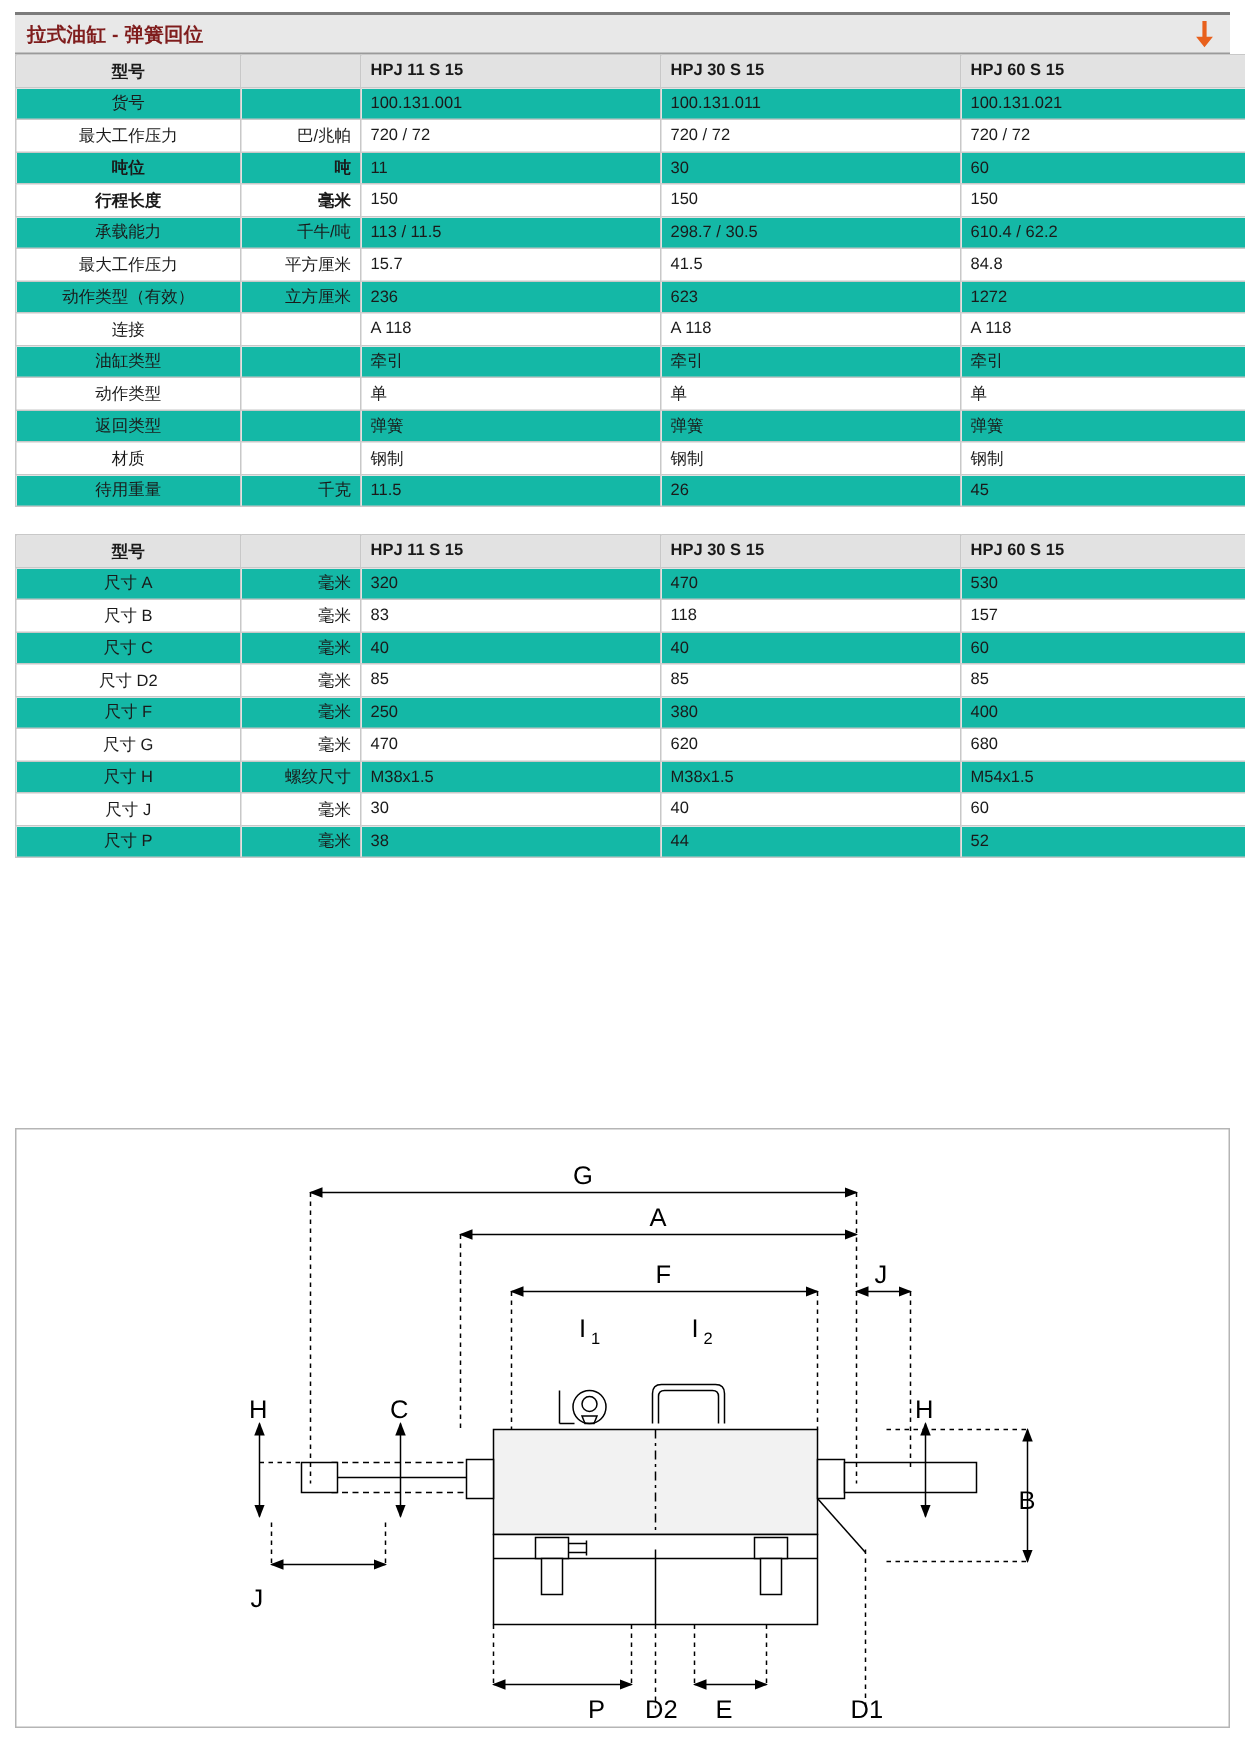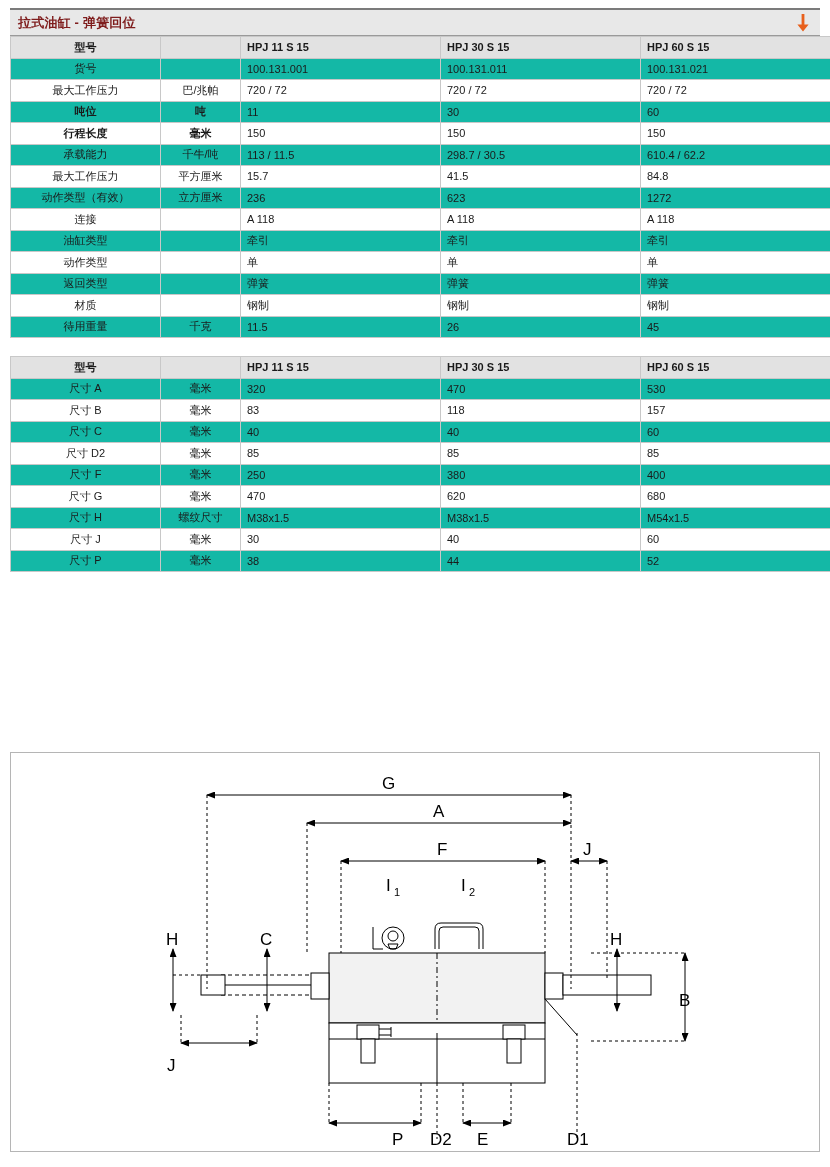--- a/index.html
+++ b/index.html
@@ -68,21 +68,21 @@
   col.c-v     { width: 200px; }
 
   .row-head td {
     background: #e2e2e2;
     font-weight: bold;
   }
   .row-alt td { background: #14b8a6; }
   .row-plain td { background: #ffffff; }
 
   td.label { text-align: center; }
-  td.unit { text-align: center; color: #333; }
+  td.unit { text-align: right; color: #333; }
   td.val { text-align: left; }
   td.bold { font-weight: bold; }
 
   
   .drawing-wrap {
     position: absolute;
     left: 10px;
     top: 752px;
     width: 810px;
     height: 400px;

